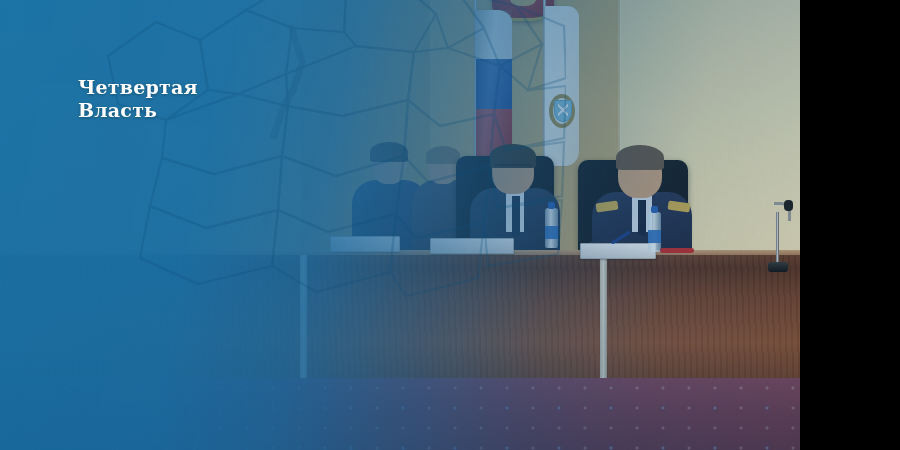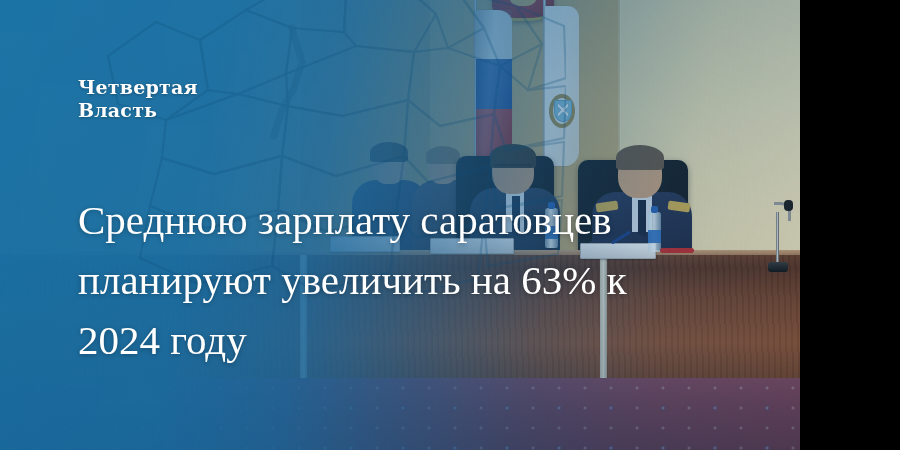--- a/index.html
+++ b/index.html
@@ -412,17 +412,16 @@
         <path d="M182 240 L232 262 L300 244 L294 302 L220 322 L176 296 Z"></path>
         <path d="M300 244 L320 268 L388 252 L382 308 L310 326 L294 302 Z"></path>
       </g>
       <path d="M196 58 L206 92 L198 118 L186 140 L178 166" fill="none" stroke="#0d4a76" stroke-width="7" opacity="0.55" stroke-linecap="round"></path>
     </svg>
   </div>
 
   <div class="logo"><span>Четвертая
 Власть</span></div>
 
-  <h1 class="headline">Среднюю зарплату саратовцев планируют увеличить на 63% к 2024 году</h1>
 
   <div class="blackbar"></div>
 
 </div>
 
 </body></html>

